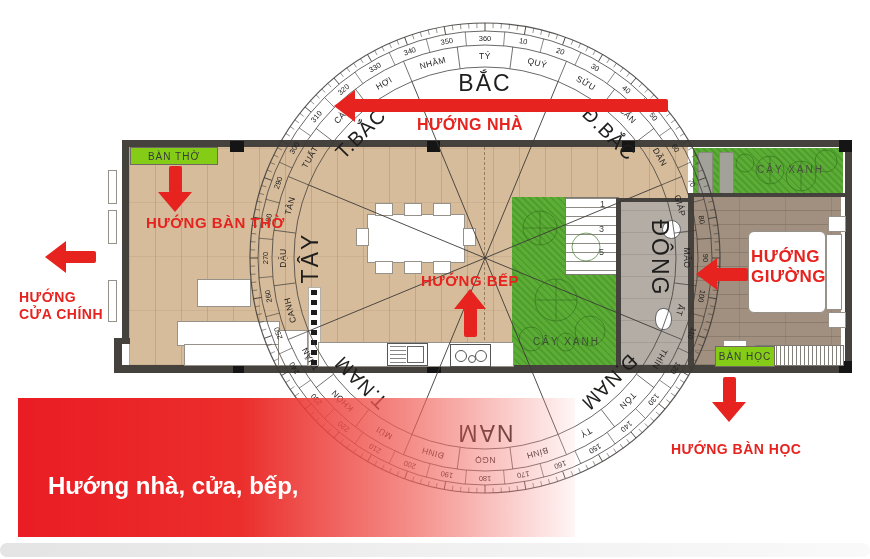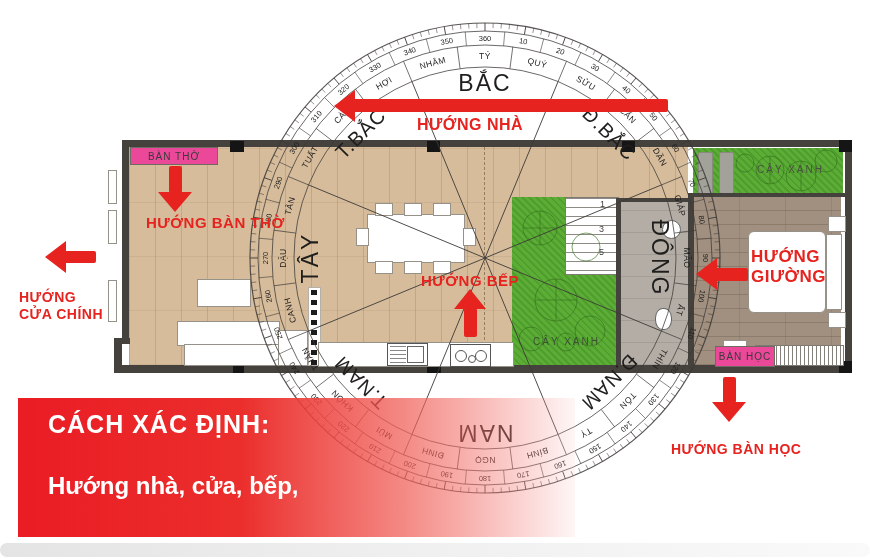--- a/index.html
+++ b/index.html
@@ -13,21 +13,21 @@
                      repeating-linear-gradient(0deg,rgba(150,120,85,.15) 0 1px,transparent 1px 54px);}
   .floor-dark{position:absolute;background:#a1907f;
     background-image:repeating-linear-gradient(0deg,rgba(80,65,55,.25) 0 1px,transparent 1px 14px),
                      repeating-linear-gradient(90deg,rgba(80,65,55,.15) 0 1px,transparent 1px 46px);}
   .floor-gray{position:absolute;background:#b3ada6;
     background-image:repeating-linear-gradient(0deg,rgba(90,85,80,.18) 0 1px,transparent 1px 22px);}
   .grass{position:absolute;background:#5cad36;
     background-image:repeating-linear-gradient(45deg,rgba(40,110,20,.25) 0 2px,transparent 2px 5px);}
   .paver{position:absolute;background:#a3a29a;border:1px solid #8a897f;border-radius:2px;}
   .furn{position:absolute;background:#ffffff;border:1px solid #979289;}
-  .planlabel{position:absolute;background:#ec4899;border:1px solid #6f6a62;
+  .planlabel{position:absolute;background:#84cc16;border:1px solid #6f6a62;
     color:#3a3a3a;font-size:10px;display:flex;align-items:center;justify-content:center;
     letter-spacing:1px;white-space:nowrap;}
   .grasslabel{position:absolute;color:#3c4f33;font-size:10px;letter-spacing:2px;white-space:nowrap;}
   .stairnum{position:absolute;color:#3f3f3f;font-size:9px;}
   .stairs{position:absolute;background:#ffffff;border:1px solid #7d7a74;
     background-image:repeating-linear-gradient(180deg,#8d8a84 0 1px,transparent 1px 9px);}
   .hatch-v{position:absolute;background:#ffffff;border:1px solid #7d7a74;
     background-image:repeating-linear-gradient(90deg,#84817b 0 1px,transparent 1px 4px);}
   .divider-col{position:absolute;background:#ffffff;border:1px solid #b5b1a9;
     background-image:repeating-linear-gradient(180deg,#1c1c1c 0 5px,transparent 5px 10px);
@@ -500,18 +500,17 @@
   <div class="shaft" style="left:713px;top:268px;width:35px;height:13px;"></div>
   <div class="head left" style="left:696px;top:258px;"></div>
   <span class="redlabel" style="left:751px;top:247px;font-size:17px;">HƯỚNG</span>
   <span class="redlabel" style="left:751px;top:267px;font-size:17px;">GIƯỜNG</span>
 
   <div class="shaft" style="left:723px;top:377px;width:13px;height:26px;"></div>
   <div class="head down" style="left:712px;top:402px;"></div>
   <span class="redlabel" style="left:671px;top:441px;font-size:14px;">HƯỚNG BÀN HỌC</span>
 
   <div class="banner">
-    <span class="t1">CÁCH XÁC ĐỊNH:</span>
     <span class="t2">Hướng nhà, cửa, bếp,</span>
   </div>
 
   <div class="bottom-shadow"></div>
 </div>
 
 </body></html>

